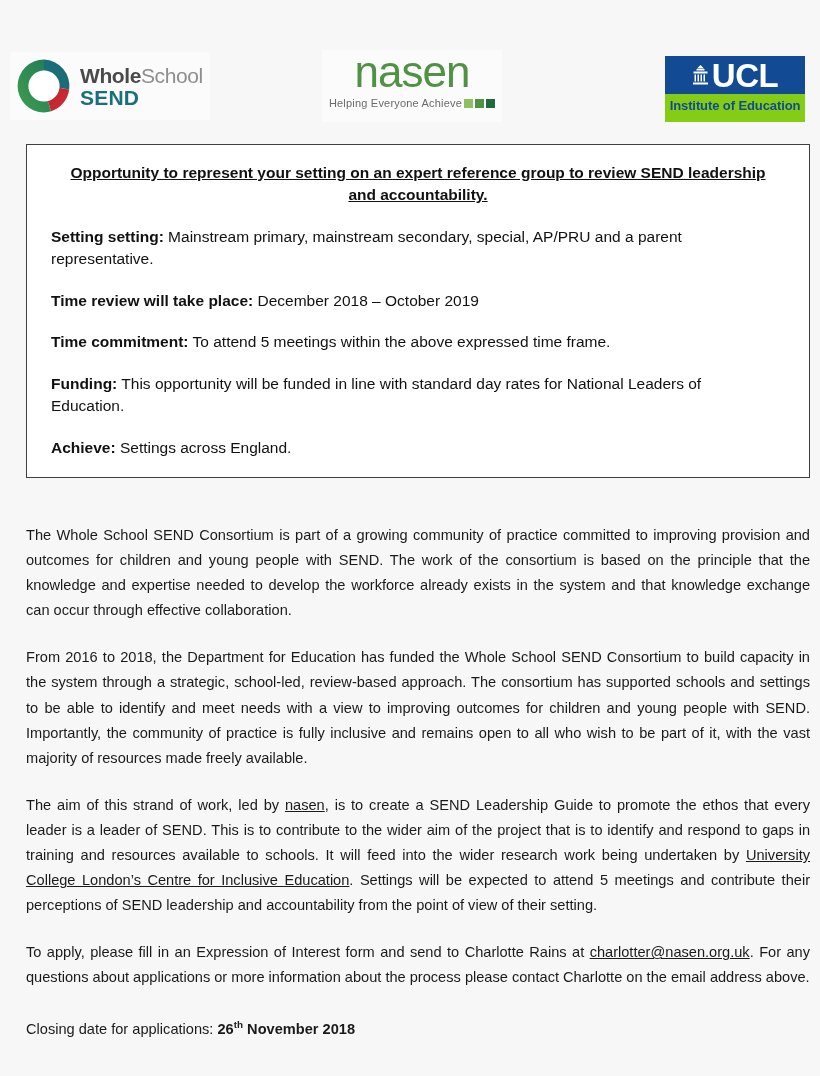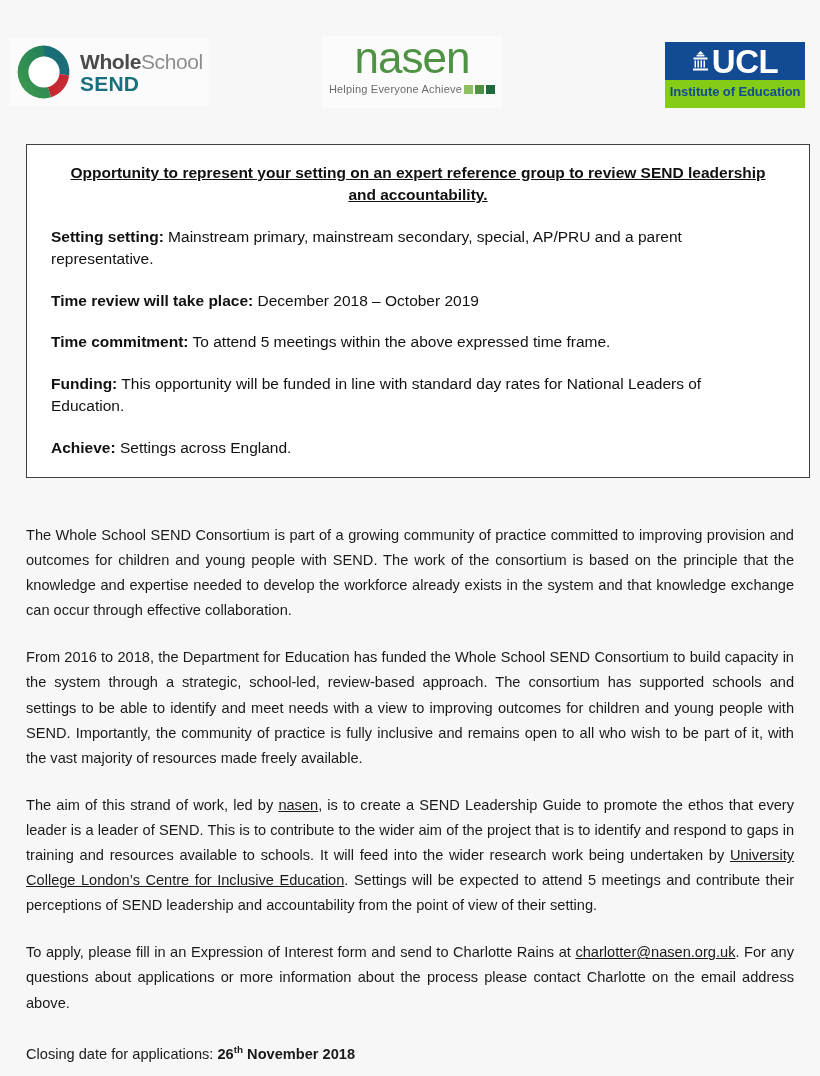--- a/index.html
+++ b/index.html
@@ -15,21 +15,21 @@
     width: 820px;
     height: 1076px;
     background: #f7f7f7;
     overflow: hidden;
     box-sizing: border-box;
   }
 
   
   .logo-strip {
     position: absolute;
-    top: 0;
+    top: 14px;
     left: 0;
     width: 798px;
     height: 130px;
   }
 
   
   .wss-logo {
     position: absolute;
     left: 10px;
     top: 38px;
@@ -183,21 +183,21 @@
     position: absolute;
     left: 26px;
     top: 523px;
     width: 784px;
   }
   .para {
     font-size: 14.6px;
     color: #1a1a1a;
     line-height: 1.72;
     text-align: justify;
-    margin: 0 16px 22px 0;
+    margin: 0 0 22px 0;
   }
   .para.last {
     margin-bottom: 0;
   }
   .para .u {
     text-decoration: underline;
   }
   .para .b {
     font-weight: bold;
   }

